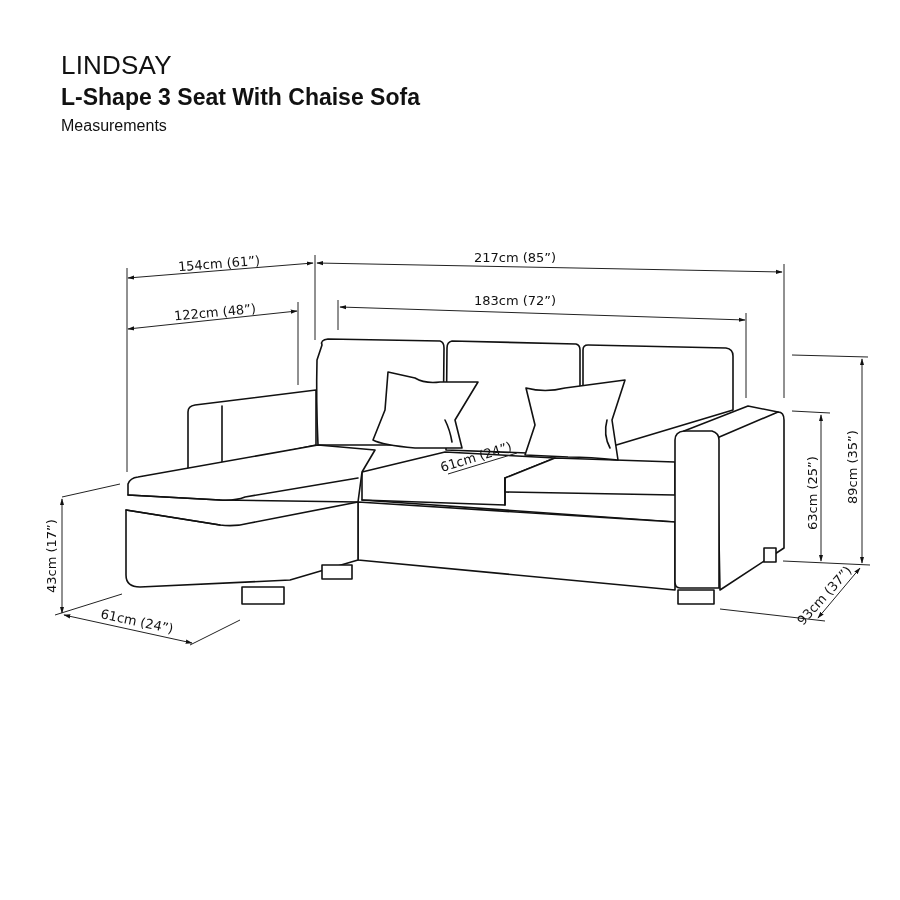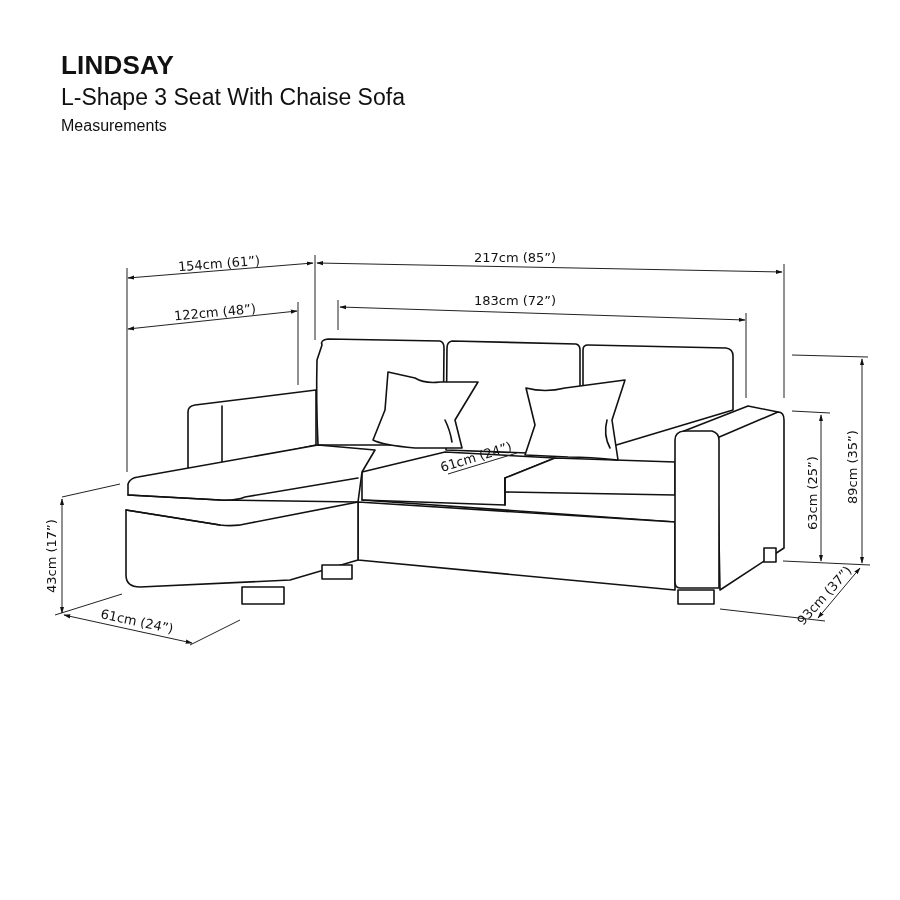--- a/index.html
+++ b/index.html
@@ -1,18 +1,18 @@
 <!DOCTYPE html>
 <html><head>
 <meta charset="utf-8">
 <style>
   html, body { margin:0; padding:0; background:#ffffff; }
   body { width:900px; height:900px; position:relative; overflow:hidden; font-family:"Liberation Sans", sans-serif; color:#111; }
-  .title { position:absolute; left:61px; top:50px; font-size:26px; font-weight:bold; letter-spacing:0.2px; }
-  .subtitle { position:absolute; left:61px; top:84px; font-size:23px; font-weight:normal; }
+  .title { position:absolute; left:61px; top:50px; font-size:26px; font-weight:normal; letter-spacing:0.2px; }
+  .subtitle { position:absolute; left:61px; top:84px; font-size:23px; font-weight:bold; }
   .caption { position:absolute; left:61px; top:117px; font-size:16px; }
   svg.drawing { position:absolute; left:0; top:0; width:900px; height:900px; }
   svg .dim text { font-family:"DejaVu Sans", sans-serif; font-size:13px; fill:#111; }
   .ln { stroke:#111; fill:none; stroke-width:1.6; stroke-linejoin:round; stroke-linecap:round; }
   .dl { stroke:#222; stroke-width:1; fill:none; }
   .fill { fill:#fff; }
 </style>
 </head>
 <body>
 

